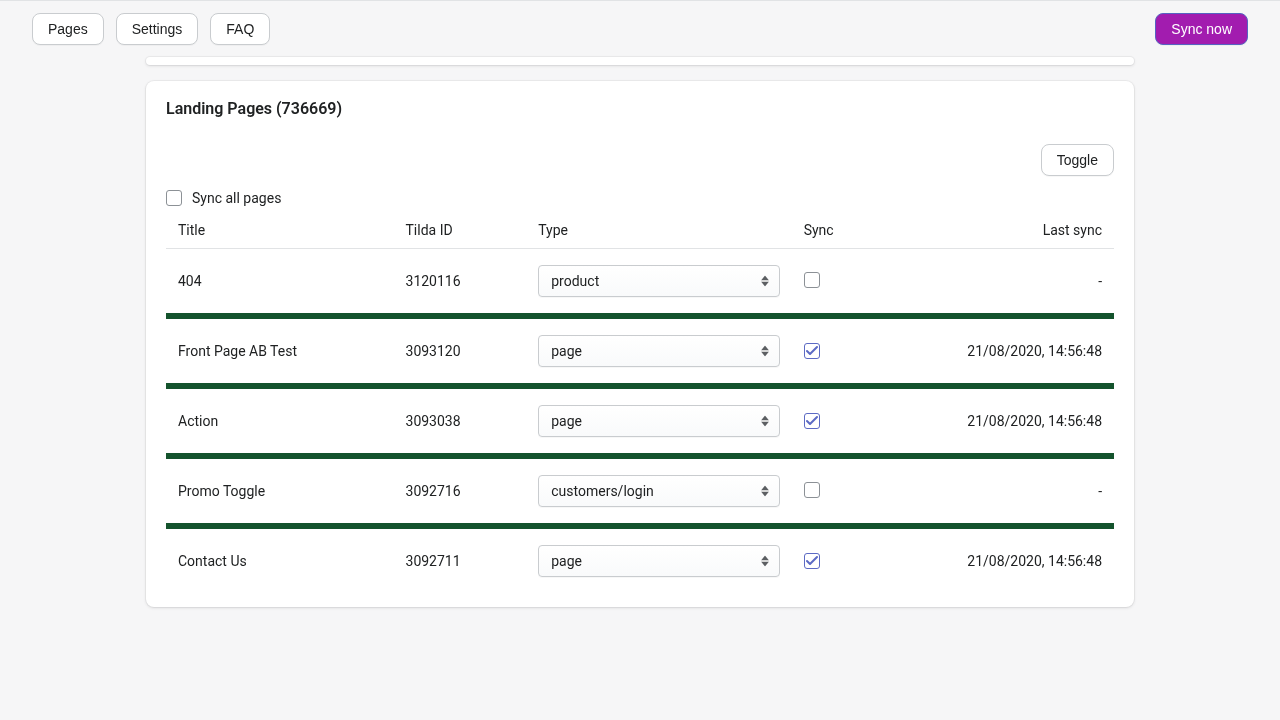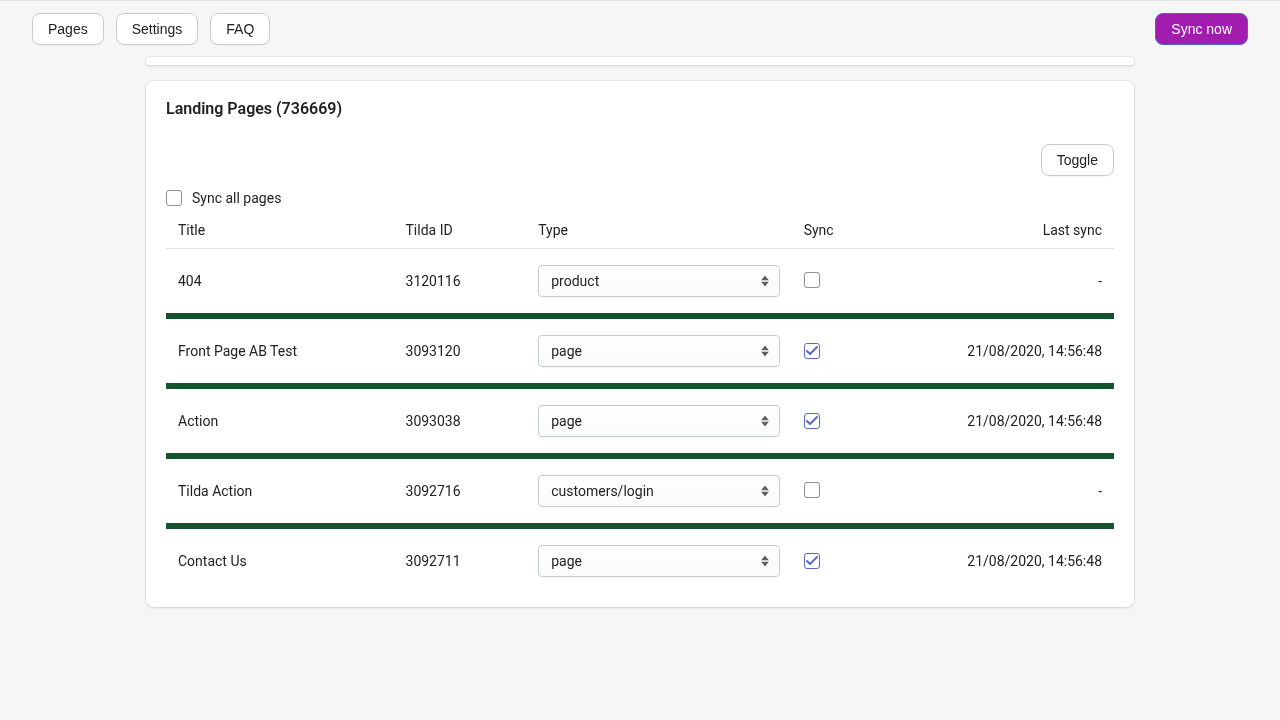--- a/index.html
+++ b/index.html
@@ -267,21 +267,21 @@
                 </div>
               </td>
               <td><span class="checkbox checked">
                   <svg viewBox="0 0 12 12">
                     <path d="M1 6l3 3 7-7" stroke="#5c6ac4" stroke-width="2" fill="none" stroke-linecap="round" stroke-linejoin="round"></path>
                   </svg>
                 </span></td>
               <td class="right">21/08/2020, 14:56:48</td>
             </tr>
             <tr>
-              <td>Tilda Action</td>
+              <td>Promo Toggle</td>
               <td>3092716</td>
               <td>
                 <div class="select">
                   <span>customers/login</span>
                   <span class="select-arrows">
                     <svg viewBox="0 0 8 5">
                       <path d="M0 5l4-5 4 5z" fill="#5c5f62"></path>
                     </svg>
                     <svg viewBox="0 0 8 5">
                       <path d="M0 0l4 5 4-5z" fill="#5c5f62"></path>

